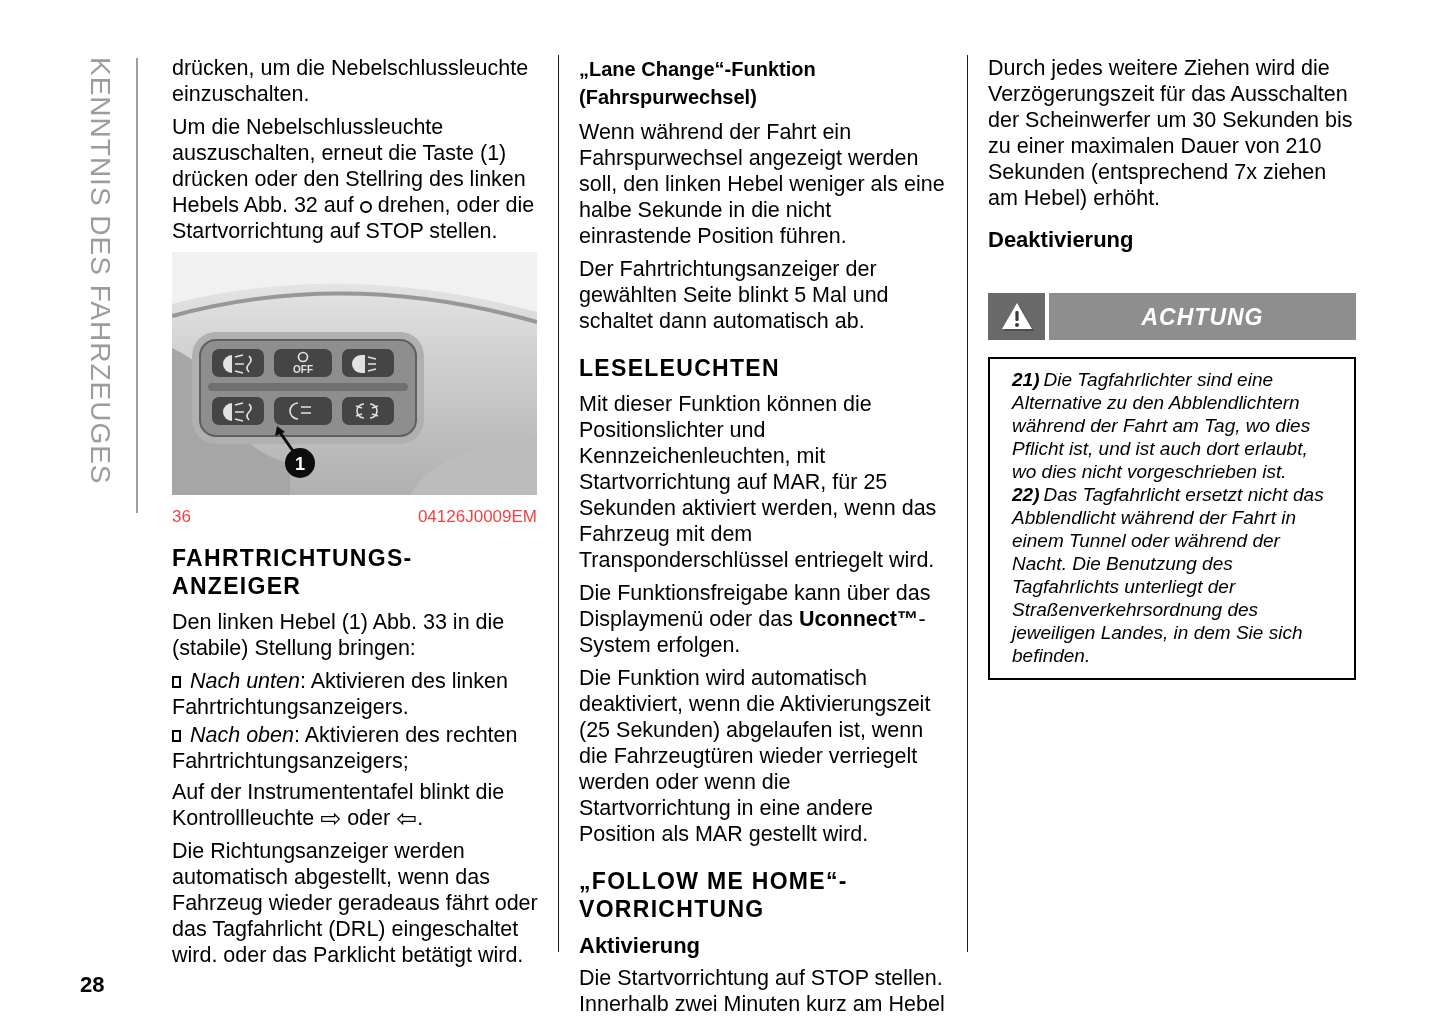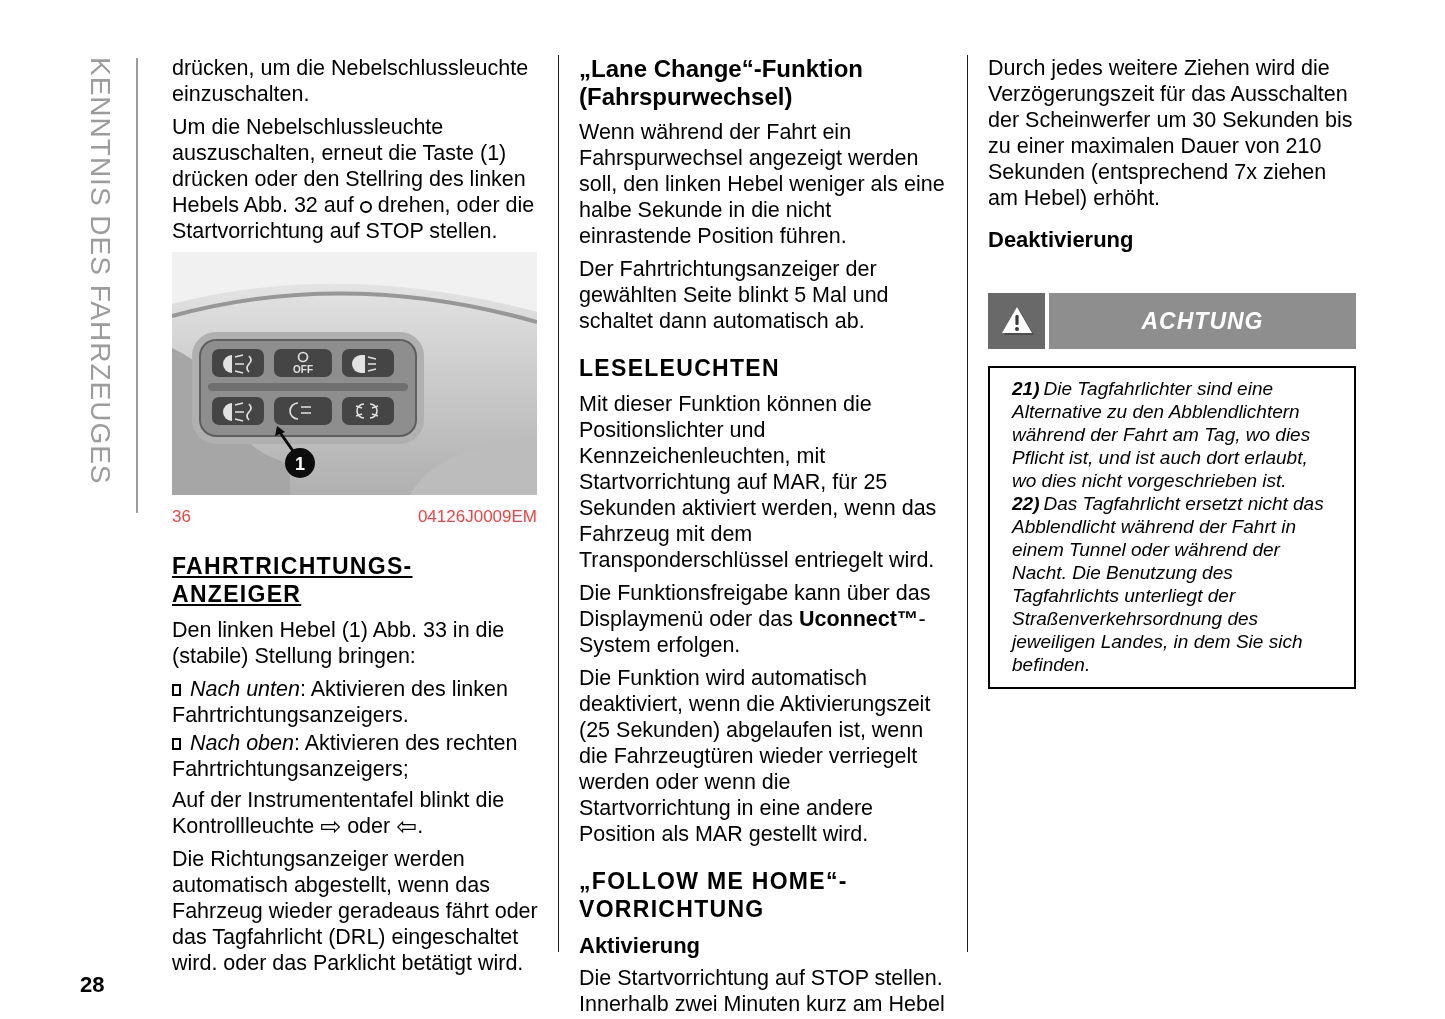--- a/index.html
+++ b/index.html
@@ -21,37 +21,37 @@
   
   .col { position:absolute; top:55px; font-size:21.5px; line-height:26px; }
   .col-1 { left:172px; width:366px; }
   .col-2 { left:579px; width:368px; }
   .col-3 { left:988px; width:368px; }
   .vrule { position:absolute; top:55px; width:1px; height:897px; background:#1c1c1c; }
   .vr-1 { left:558px; } .vr-2 { left:967px; }
 
   p.para { margin:0 0 7px; }
   .sec-heading { font-size:23px; font-weight:bold; letter-spacing:1.3px; line-height:28px; margin:20px 0 9px; }
-  .sec-heading.first { margin-top:22px;text-decoration:underline; }
-  .mixed-heading { font-size:24px; font-weight:bold; line-height:28px; margin:0 0 8px; }
+  .sec-heading.first { margin-top:14px; }
+  .mixed-heading { font-size:20px; font-weight:bold; line-height:28px; margin:0 0 8px; }
   .sub-heading { font-size:22px; font-weight:bold; line-height:27px; margin:15px 0 6px; }
   .it { font-style:italic; }
   .b { font-weight:bold; }
 
   .bullet-item { margin:0 0 2px; }
   .sq-bullet { display:inline-block; width:9px; height:12px; border:2px solid #000; margin-right:9px; }
   .arrow { font-size:25px; line-height:1; vertical-align:-2px; }
   .ring { display:inline-block; width:12px; height:12px; border:2.5px solid #000; border-radius:50%; vertical-align:-1px; }
 
   
   .figure { margin:8px 0 4px; width:365px; }
   .fig-caption { display:flex; justify-content:space-between; font-size:17px; color:#ef4444; margin-top:3px; }
 
   
-  .warning-bar { display:flex; margin:40px 0 17px; height:56px; }
+  .warning-bar { display:flex; margin:40px 0 17px; height:47px; }
   .warning-icon-cell { width:57px; background:#696969; display:flex; align-items:center; justify-content:center; margin-right:4px; }
   .warning-title {
     flex:1; background:#8e8e8e; color:#fff; font-weight:bold; font-style:italic;
     font-size:23px; letter-spacing:1px; display:flex; align-items:center; justify-content:center;
   }
   .warning-box { border:2px solid #000; padding:9px 22px 11px; font-style:italic; font-size:19px; line-height:23px; }
   .warn-item { margin:0; }
   .warn-num { font-weight:bold; margin-right:4px; }
 
   .page-number { position:absolute; left:80px; top:972px; font-size:22px; font-weight:bold; }

